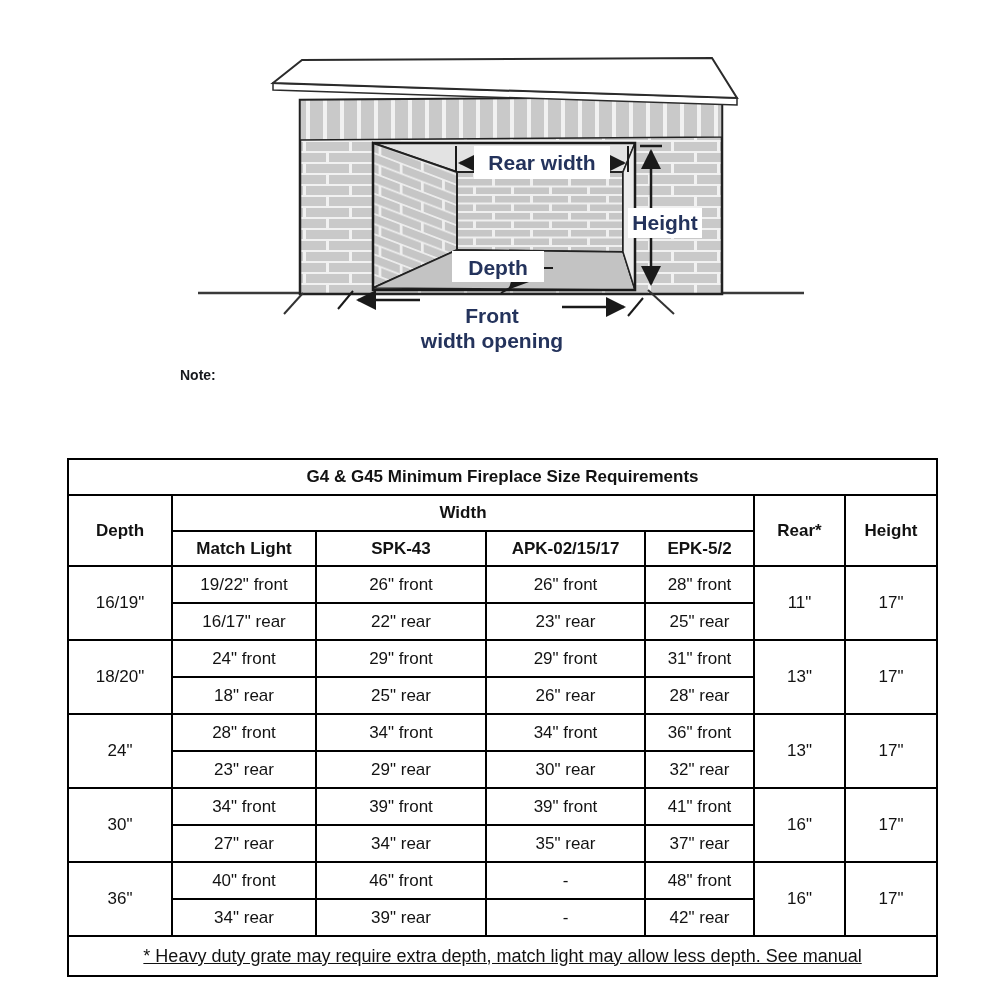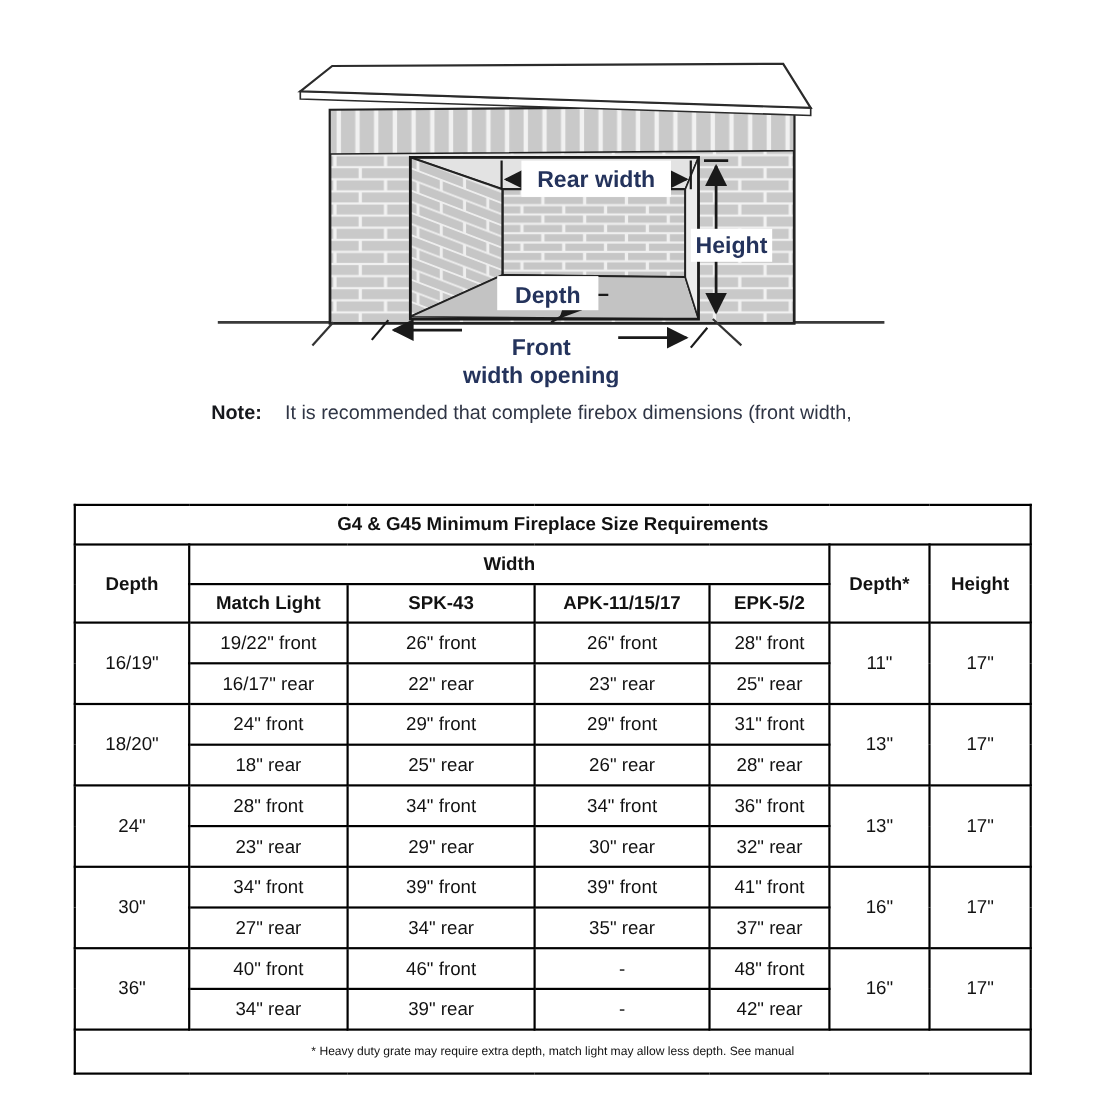--- a/index.html
+++ b/index.html
@@ -4,39 +4,39 @@
 <style>
   html,body{margin:0;padding:0;background:#ffffff;}
   #page{position:relative;width:1000px;height:1001px;background:#ffffff;overflow:hidden;
         font-family:"Liberation Sans",sans-serif;}
 
   
   #diagram{position:absolute;left:190px;top:42px;}
   .dia-label{font-family:"Liberation Sans",sans-serif;font-weight:bold;fill:#24335c;}
 
   
-  .note{position:absolute;left:192px;top:362px;width:690px;display:flex;
-        font-size:18px;line-height:26px;color:#2f3545;}
+  .note{position:absolute;left:180px;top:362px;width:690px;display:flex;
+        font-size:14px;line-height:26px;color:#2f3545;}
   .note .note-label{font-weight:bold;color:#16181d;width:67px;flex:0 0 67px;}
   .note .note-body{flex:1;}
 
   
   table.spec{position:absolute;left:67px;top:458px;width:869px;border-collapse:collapse;
              table-layout:fixed;font-family:"Liberation Sans",sans-serif;}
   table.spec td{border:2px solid #000;text-align:center;vertical-align:middle;
                 font-size:17px;color:#121212;background:#ffffff;padding:0;overflow:hidden;}
   td.hdr{background:#d5d5d5;font-weight:bold;}
   tr.t-title td{height:34px;}
   tr.t-h1 td{height:34px;}
   tr.t-h2 td{height:33px;}
   tr.r-front td{height:35px;}
   tr.r-rear td{height:35px;}
   td.sub-bottom{border-bottom:1px solid #c9c9c9;}
   td.sub-top{border-top:1px solid #c9c9c9;}
-  tr.t-foot td{height:38px;font-size:11px;}
+  tr.t-foot td{height:38px;font-size:18px;text-decoration:underline;}
 </style>
 </head>
 <body>
 
 <div id="page">
 
   <svg id="diagram" width="620" height="310" viewBox="0 0 620 310">
     <defs>
       <pattern id="brick" patternUnits="userSpaceOnUse" width="46" height="22">
         <rect width="46" height="22" fill="#f1f1f1"></rect>
@@ -122,48 +122,47 @@
       <line x1="372" y1="265" x2="434" y2="265" stroke="#1a1a1a" stroke-width="2.5" marker-end="url(#ah)"></line>
       <line x1="438" y1="274" x2="453" y2="256" stroke="#1a1a1a" stroke-width="2"></line>
       <text class="dia-label" x="302" y="281" font-size="21" text-anchor="middle">Front</text>
       <text class="dia-label" x="302" y="306" font-size="21" text-anchor="middle">width opening</text>
     </g>
   </svg>
 
   <div class="note">
     <div class="note-label">Note:</div>
     <div class="note-body">
-      <div>It is recommended that complete firebox dimensions (front width,</div>
     </div>
   </div>
 
   <table class="spec">
     <colgroup>
       <col style="width:104px">
         <col style="width:144px">
         <col style="width:170px">
       <col style="width:159px">
         <col style="width:109px">
         <col style="width:91px">
         <col style="width:92px">
     </colgroup>
     <tbody>
       <tr class="t-title">
         <td class="hdr" colspan="7">G4 &amp; G45 Minimum Fireplace Size Requirements</td>
       </tr>
       <tr class="t-h1">
         <td class="hdr" rowspan="2">Depth</td>
         <td class="hdr" colspan="4">Width</td>
-        <td class="hdr" rowspan="2">Depth*</td>
+        <td class="hdr" rowspan="2">Rear*</td>
         <td class="hdr" rowspan="2">Height</td>
       </tr>
       <tr class="t-h2">
         <td class="hdr">Match Light</td>
         <td class="hdr">SPK-43</td>
-        <td class="hdr">APK-11/15/17</td>
+        <td class="hdr">APK-02/15/17</td>
         <td class="hdr">EPK-5/2</td>
       </tr>
 
       <tr class="r-front">
         <td rowspan="2">16/19"</td>
         <td class="sub-bottom">19/22" front</td>
         <td class="sub-bottom">26" front</td>
         <td class="sub-bottom">26" front</td>
         <td class="sub-bottom">28" front</td>
         <td rowspan="2">11"</td>

